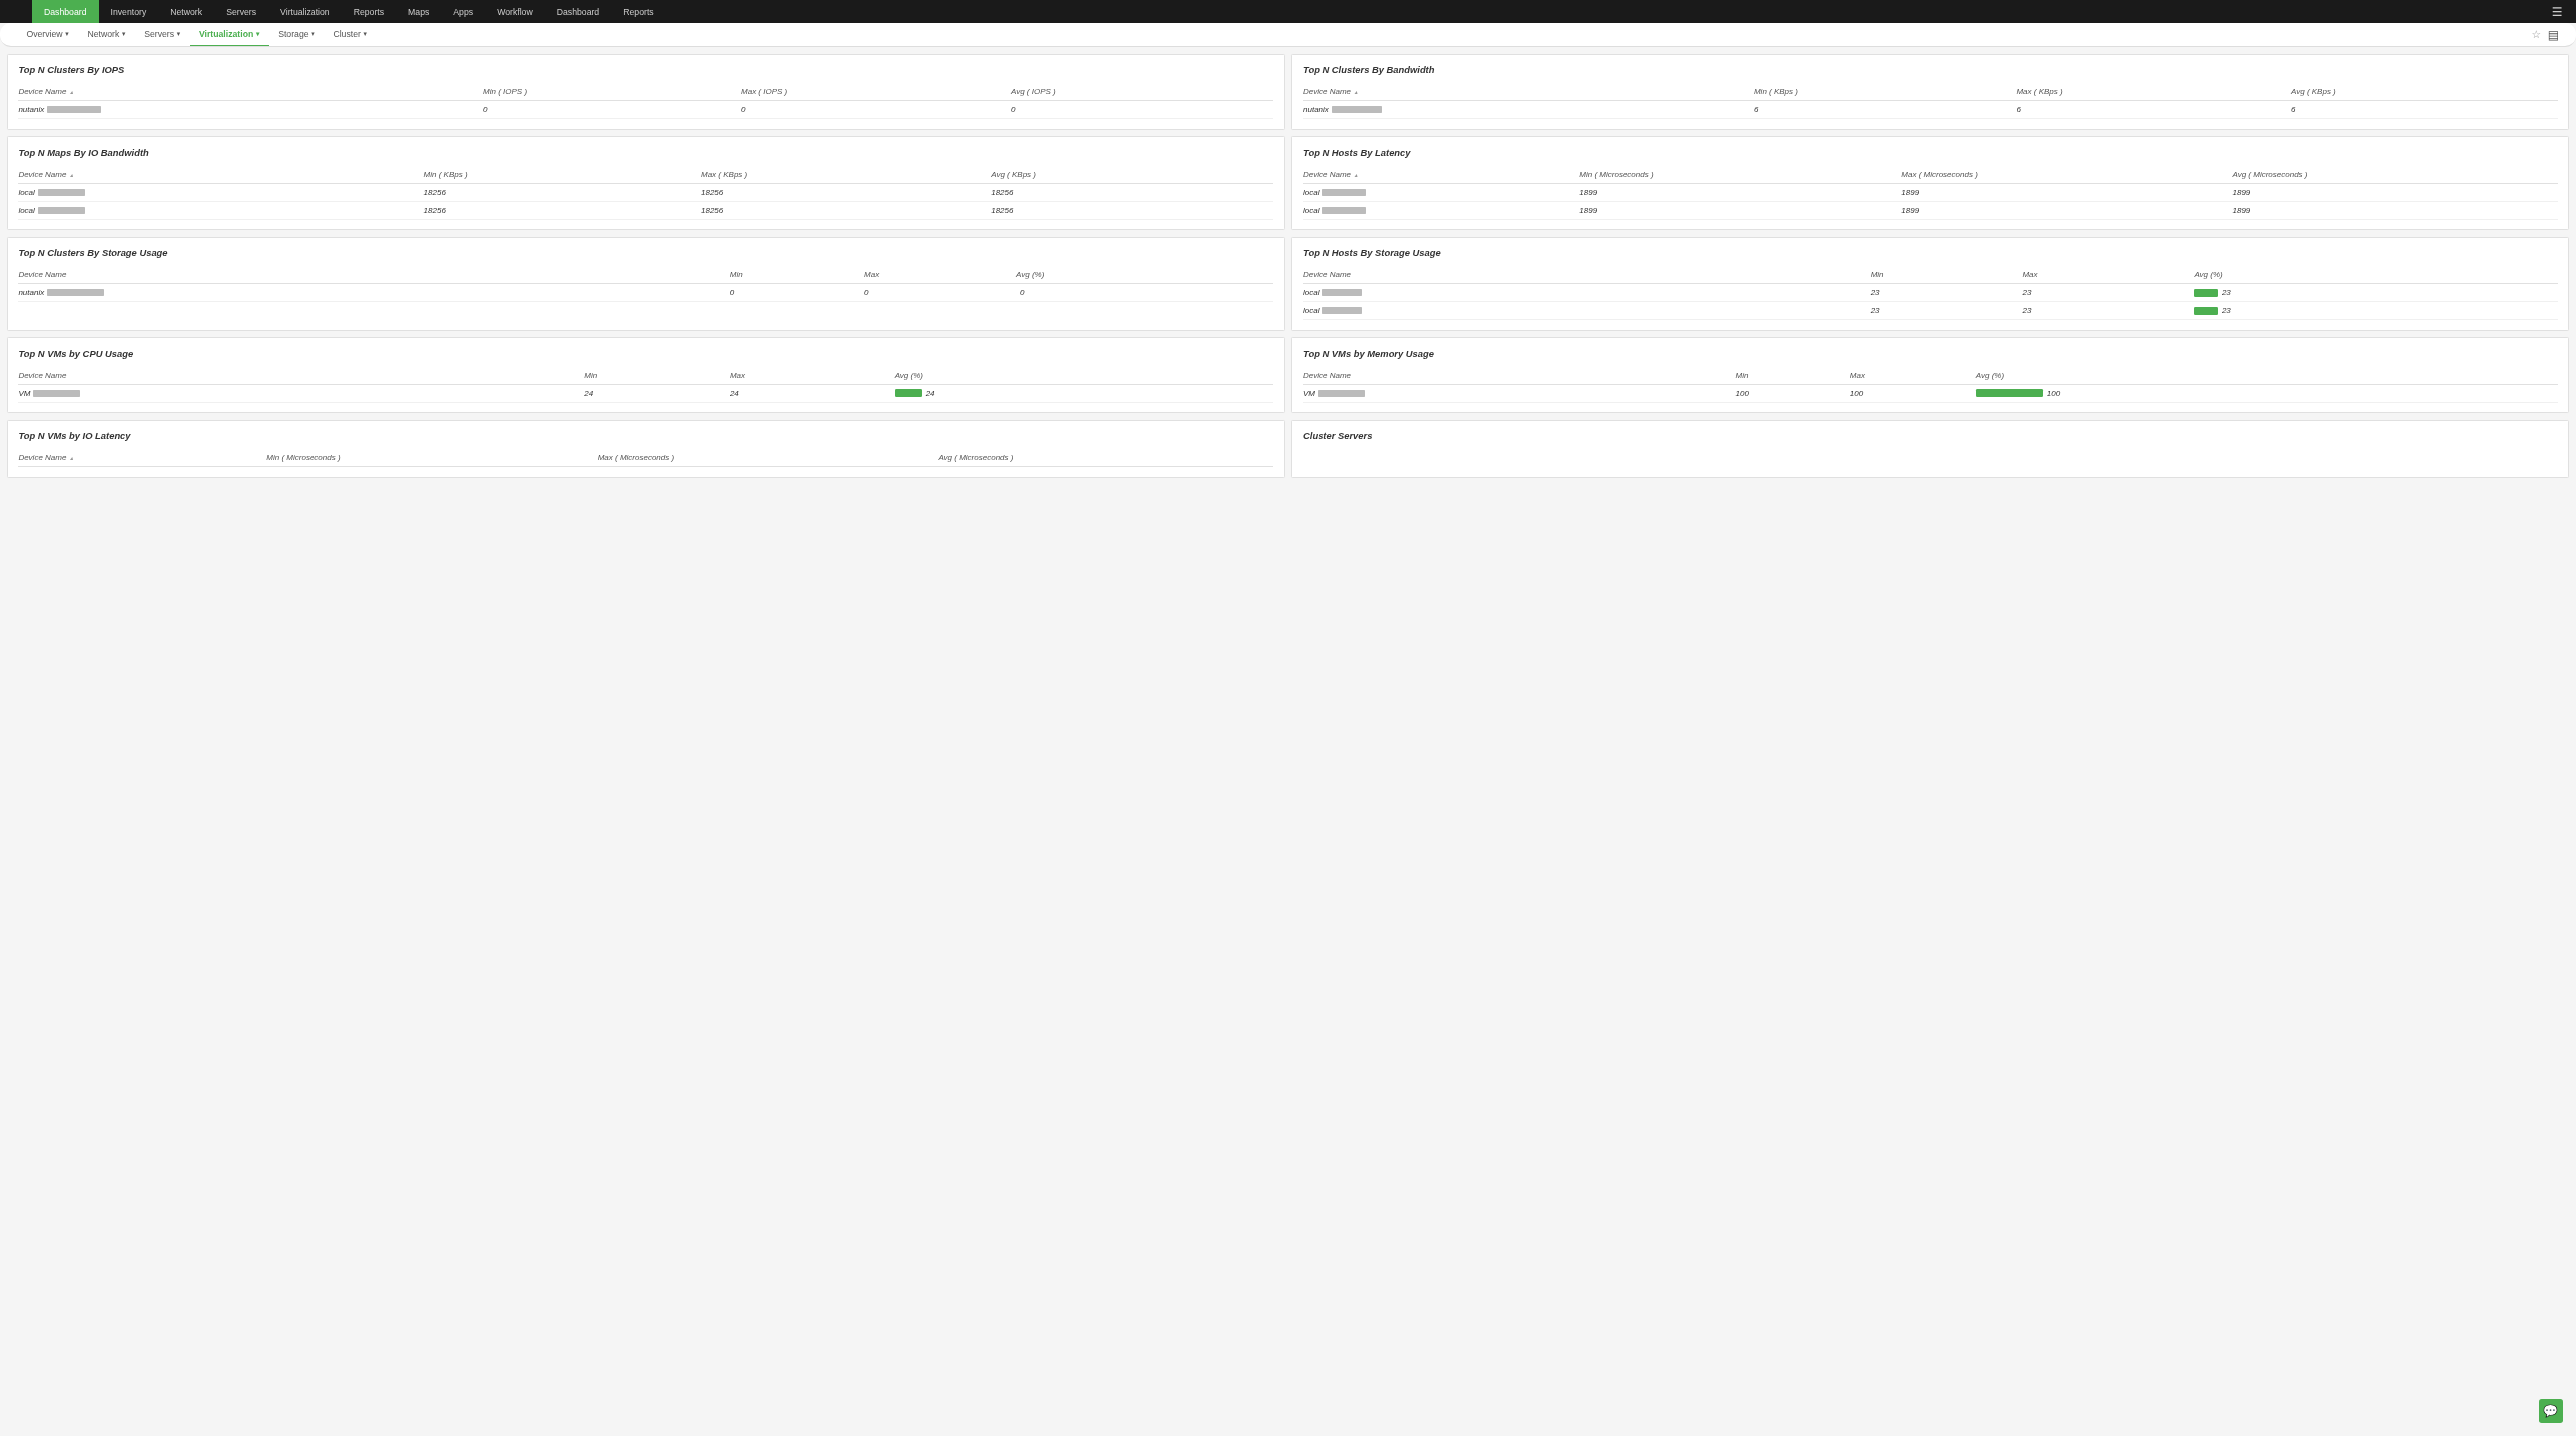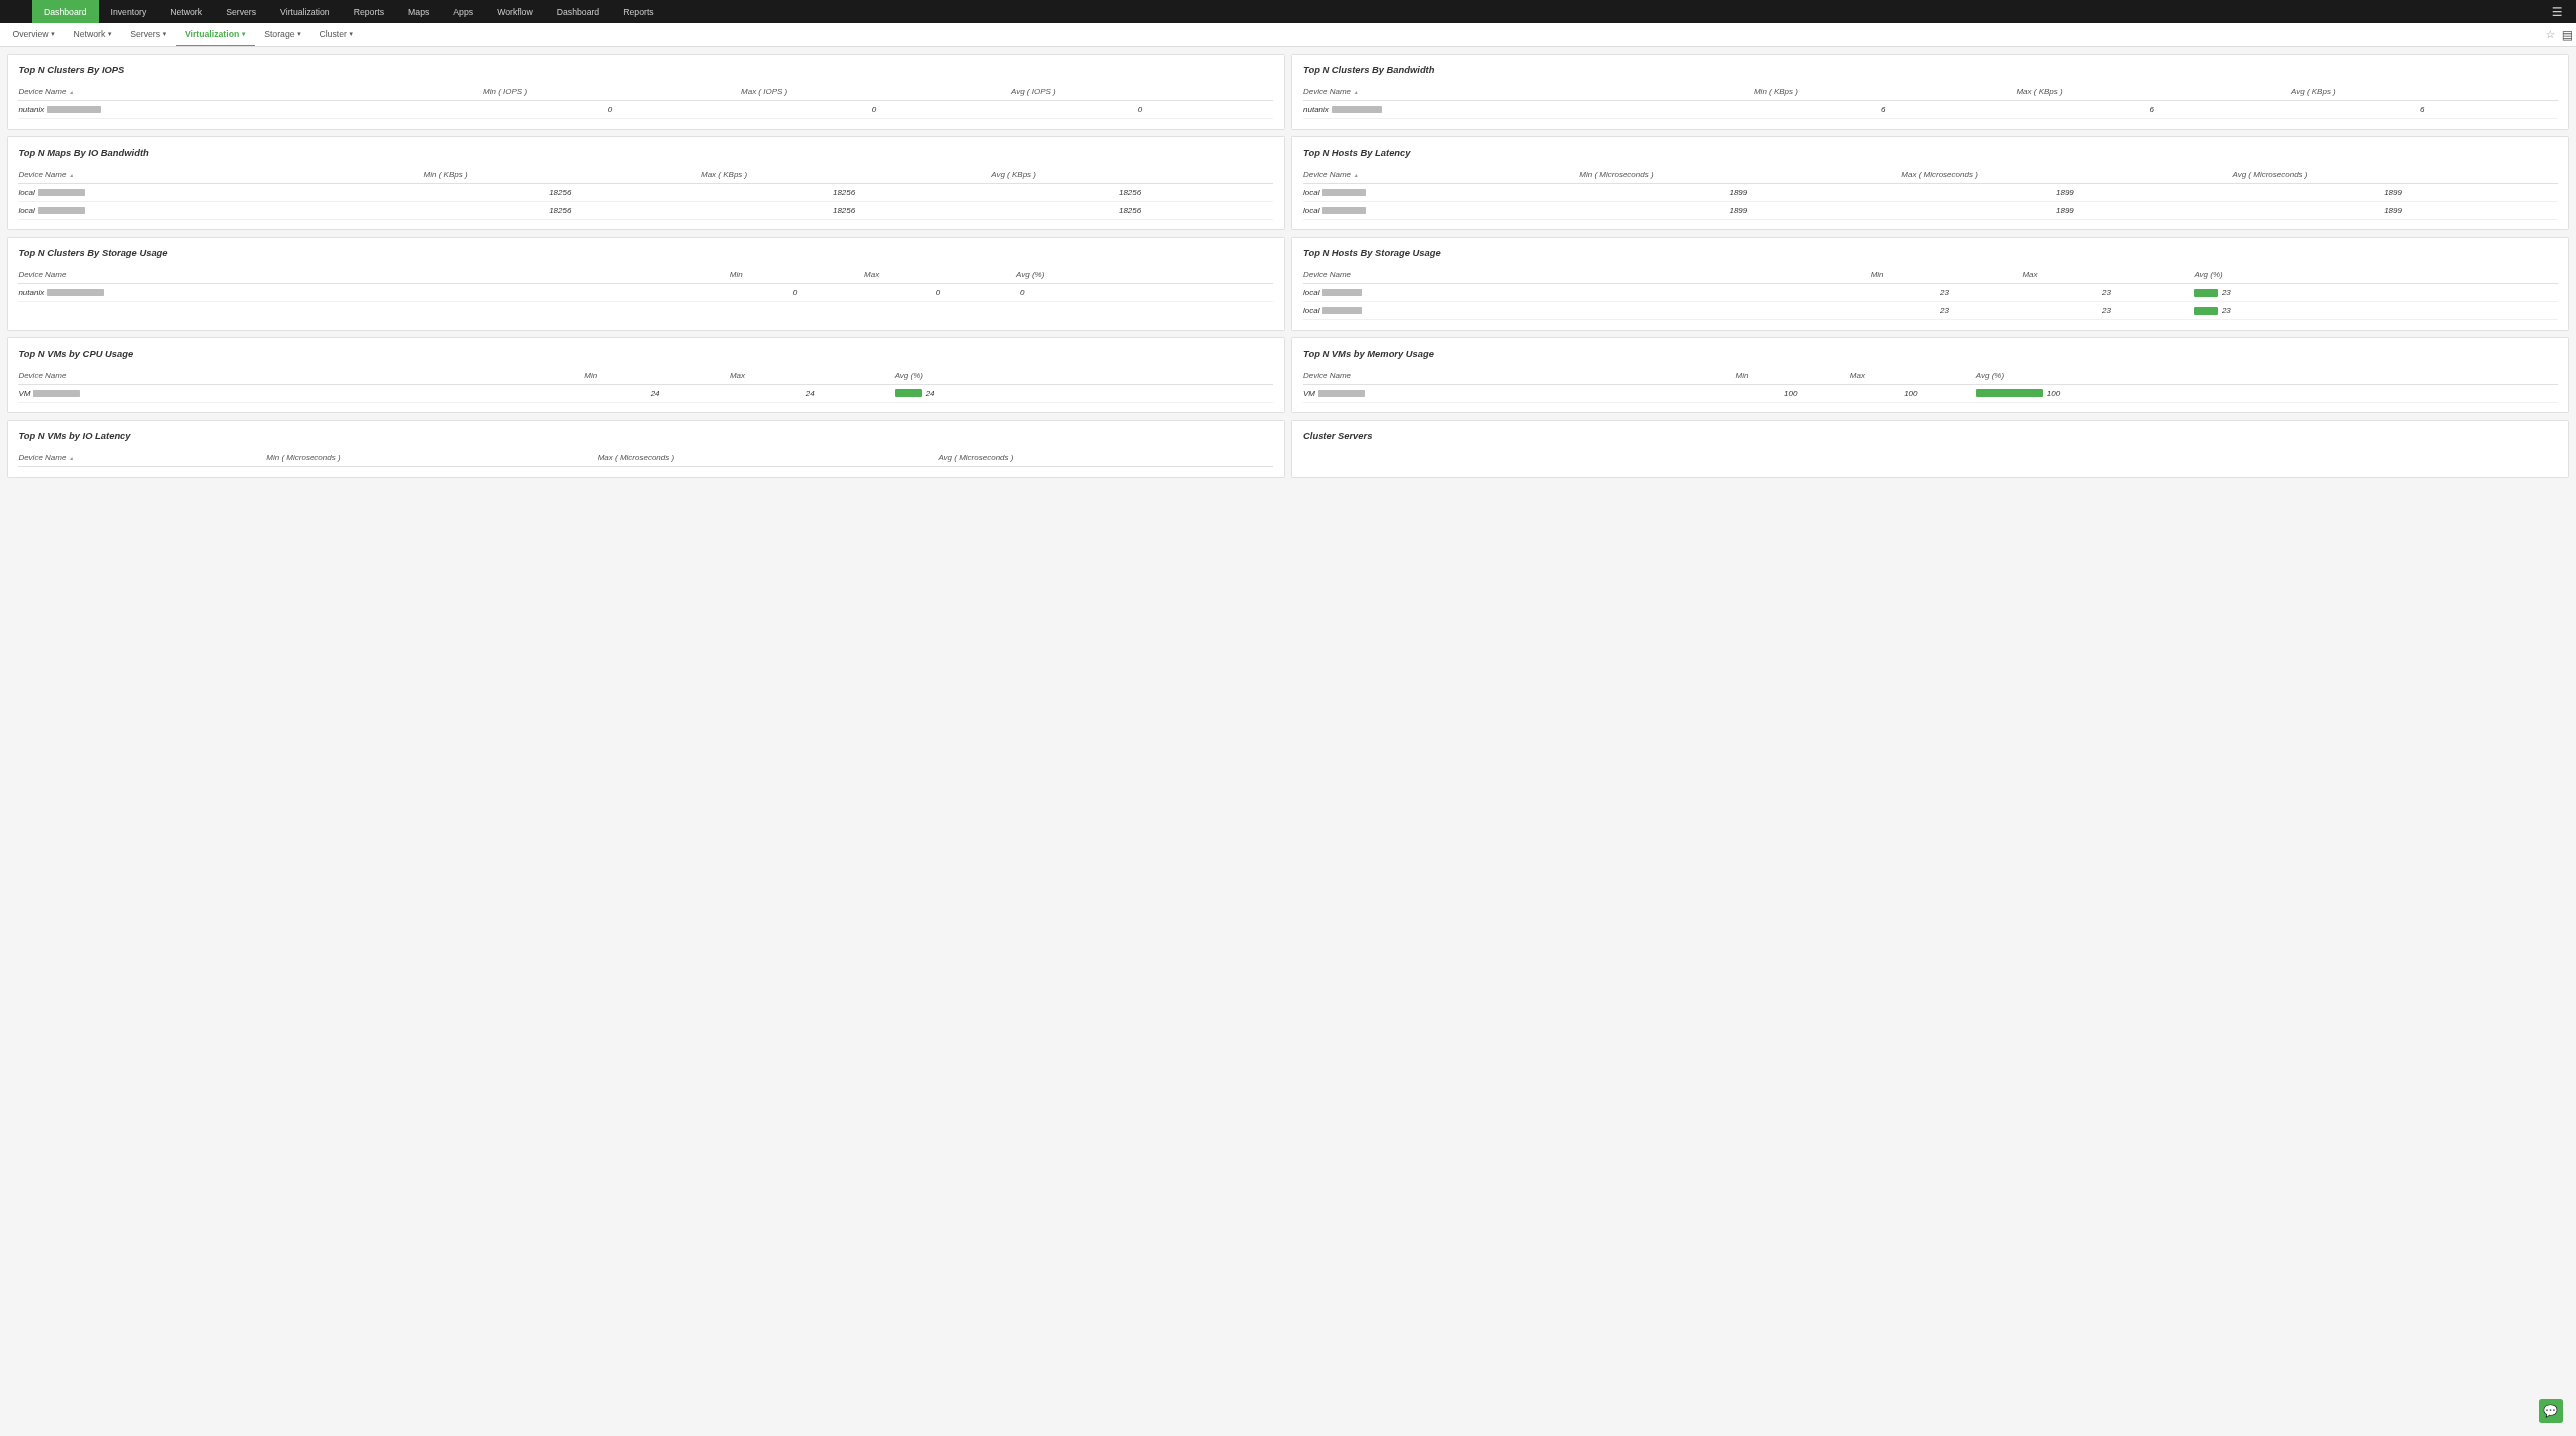--- a/index.html
+++ b/index.html
@@ -40,21 +40,22 @@
       padding: 0 6.7px;
     }
 
     
     .sub-nav {
       display: flex;
       background: #fff;
       border-bottom: 0.7px solid #ddd;
       height: 24px;
       align-items: center;
-      padding: 0 3px;
+      padding: 0 17px;
+      border-radius: 11px;
     }
     .sub-nav .sub-item {
       display: flex;
       align-items: center;
       padding: 0 9.4px;
       height: 100%;
       cursor: pointer;
       font-size: 8.7px;
       color: #555;
       border-bottom: 1.3px solid transparent;
@@ -110,21 +111,20 @@
       color: #555;
       font-weight: normal;
       padding: 2.7px 4px 4px 0;
       border-bottom: 0.7px solid #e0e0e0;
       font-size: 8px;
     }
     .data-table td {
       padding: 4px 4px 4px 0;
       border-bottom: 0.7px solid #f0f0f0;
       vertical-align: middle;
-      text-align: center;
     }
     .data-table th .sort-arrow {
       font-size: 6px;
       margin-left: 1.3px;
       color: #999;
     }
 
     .device-name-cell {
       display: flex;
       align-items: center;

